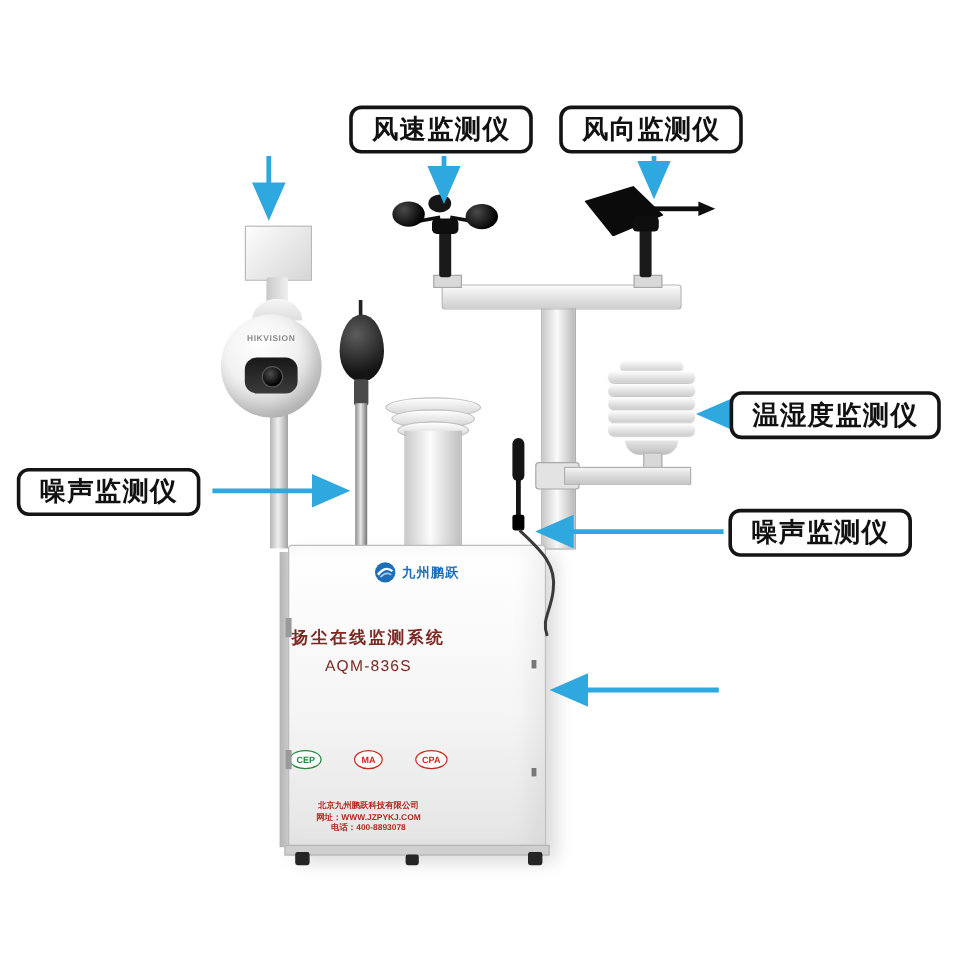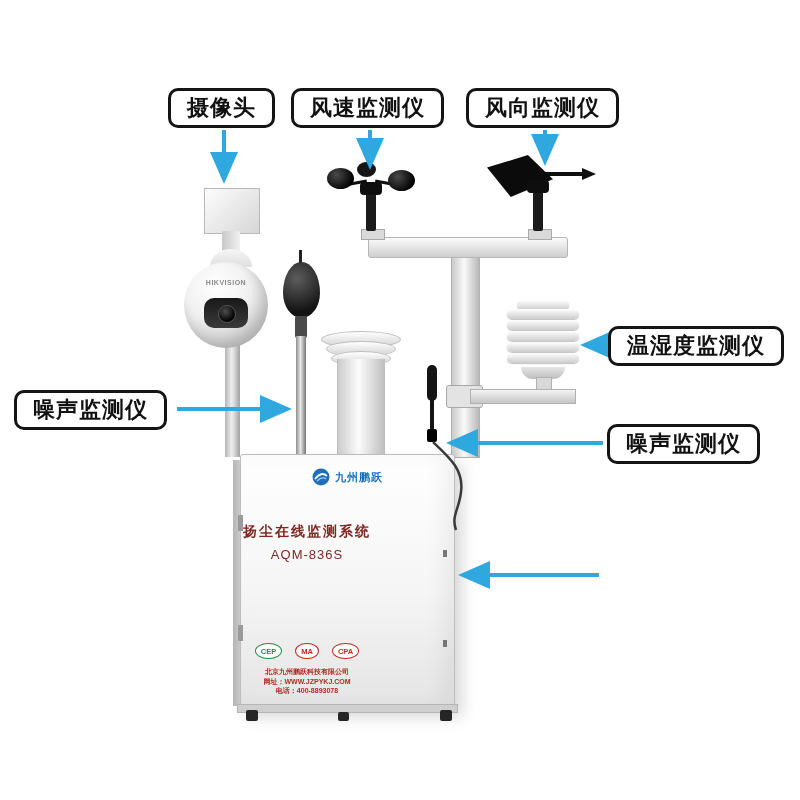--- a/index.html
+++ b/index.html
@@ -105,21 +105,21 @@
   .cab-front{left:240px;top:454px;width:213px;height:252px;border:1px solid #bdbdbd;border-radius:3px;
     background:linear-gradient(180deg,#ffffff 0%,#f5f5f5 55%,#e4e4e4 100%);
     box-shadow:7px 9px 16px rgba(0,0,0,.16), inset -12px 0 18px rgba(0,0,0,.05);}
   .cab-logo{position:absolute;left:0;top:13px;width:100%;display:flex;justify-content:center;
     align-items:center;gap:5px;}
   .cab-logo-text{font-size:11px;font-weight:bold;color:#1c6fb8;letter-spacing:1px;}
   .cab-title{position:absolute;left:0;top:68px;width:132px;text-align:center;
     font-size:14px;font-weight:bold;color:#7d2822;letter-spacing:2px;}
   .cab-model{position:absolute;left:0;top:92px;width:132px;text-align:center;
     font-size:13px;font-weight:normal;color:#7d2822;letter-spacing:1px;}
-  .cab-certs{position:absolute;left:0;top:188px;width:132px;display:flex;justify-content:center;gap:13px;}
+  .cab-certs{position:absolute;left:0;top:170px;width:132px;display:flex;justify-content:space-between;gap:0;}
   .cert{display:flex;align-items:center;justify-content:center;height:14px;padding:0 5px;
     border:1.5px solid;border-radius:50%;font-size:7.5px;font-weight:bold;background:#fff;}
   .cert.green{color:#1e8a3c;border-color:#1e8a3c;}
   .cert.red{color:#c8281e;border-color:#c8281e;}
   .cab-company{position:absolute;left:0;top:212px;width:132px;text-align:center;
     font-size:7px;line-height:9.5px;font-weight:bold;color:#b22a22;}
   .cab-hinge{position:absolute;width:5px;height:16px;background:#9a9a9a;left:-3px;}
   .cab-latch{position:absolute;width:4px;height:7px;background:#777;left:202px;}
   .cab-base{left:237px;top:704px;width:219px;height:7px;background:#cfcfcf;border:1px solid #b5b5b5;}
   .foot{position:absolute;background:#252525;border-radius:2px;}
@@ -223,20 +223,19 @@
     <path d="M433,442 C450,458 464,470 461,492 C459,510 451,516 456,530" stroke="#3a3a3a" stroke-width="2.5" fill="none"></path>
     <line x1="224" y1="130" x2="224" y2="178" stroke="#2FA8DF" stroke-width="4" marker-end="url(#ah)"></line>
     <line x1="370" y1="130" x2="370" y2="164" stroke="#2FA8DF" stroke-width="4" marker-end="url(#ah)"></line>
     <line x1="545" y1="130" x2="545" y2="160" stroke="#2FA8DF" stroke-width="4" marker-end="url(#ah)"></line>
     <line x1="177" y1="409" x2="286" y2="409" stroke="#2FA8DF" stroke-width="4" marker-end="url(#ah)"></line>
     <line x1="604" y1="345" x2="586" y2="345" stroke="#2FA8DF" stroke-width="4" marker-end="url(#ah)"></line>
     <line x1="603" y1="443" x2="452" y2="443" stroke="#2FA8DF" stroke-width="4" marker-end="url(#ah)"></line>
     <line x1="599" y1="575" x2="464" y2="575" stroke="#2FA8DF" stroke-width="4" marker-end="url(#ah)"></line>
   </svg>
 
-  <div class="label-box" style="left:168px;top:88px">摄像头</div>
   <div class="label-box" style="left:466px;top:88px">风向监测仪</div>
   <div class="label-box" style="left:291px;top:88px">风速监测仪</div>
   <div class="label-box" style="left:608px;top:326px">温湿度监测仪</div>
   <div class="label-box" style="left:14px;top:390px">噪声监测仪</div>
   <div class="label-box" style="left:607px;top:424px">噪声监测仪</div>
 
 </div>
 
 </body></html>

